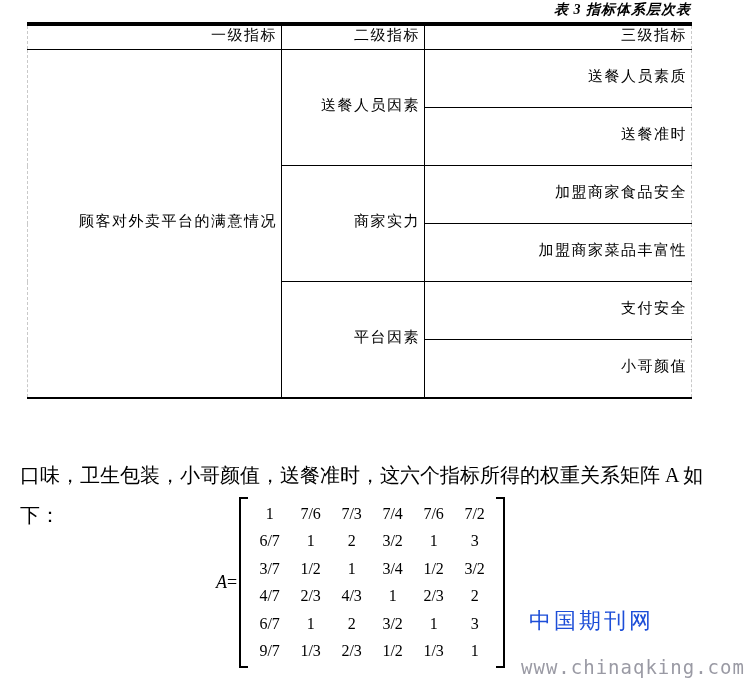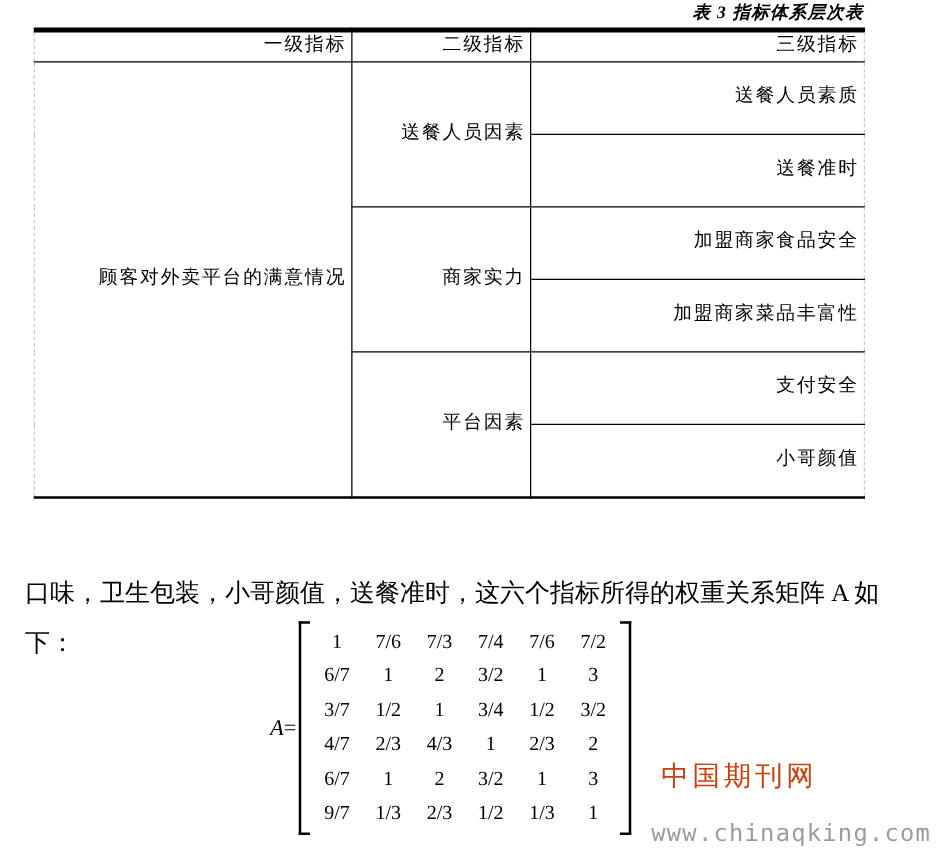--- a/index.html
+++ b/index.html
@@ -151,14 +151,14 @@
         <span>9/7</span>
         <span>1/3</span>
         <span>2/3</span>
         <span>1/2</span>
         <span>1/3</span>
         <span>1</span>
       </span>
   </span>
 </div>
 
-<div class="wm1" style="color: #c2410c;">中国期刊网</div>
+<div class="wm1" style="color: #1d4ed8;">中国期刊网</div>
 <div class="wm2" style="color: rgb(154, 154, 164);">www.chinaqking.com</div>
 
 </body></html>

